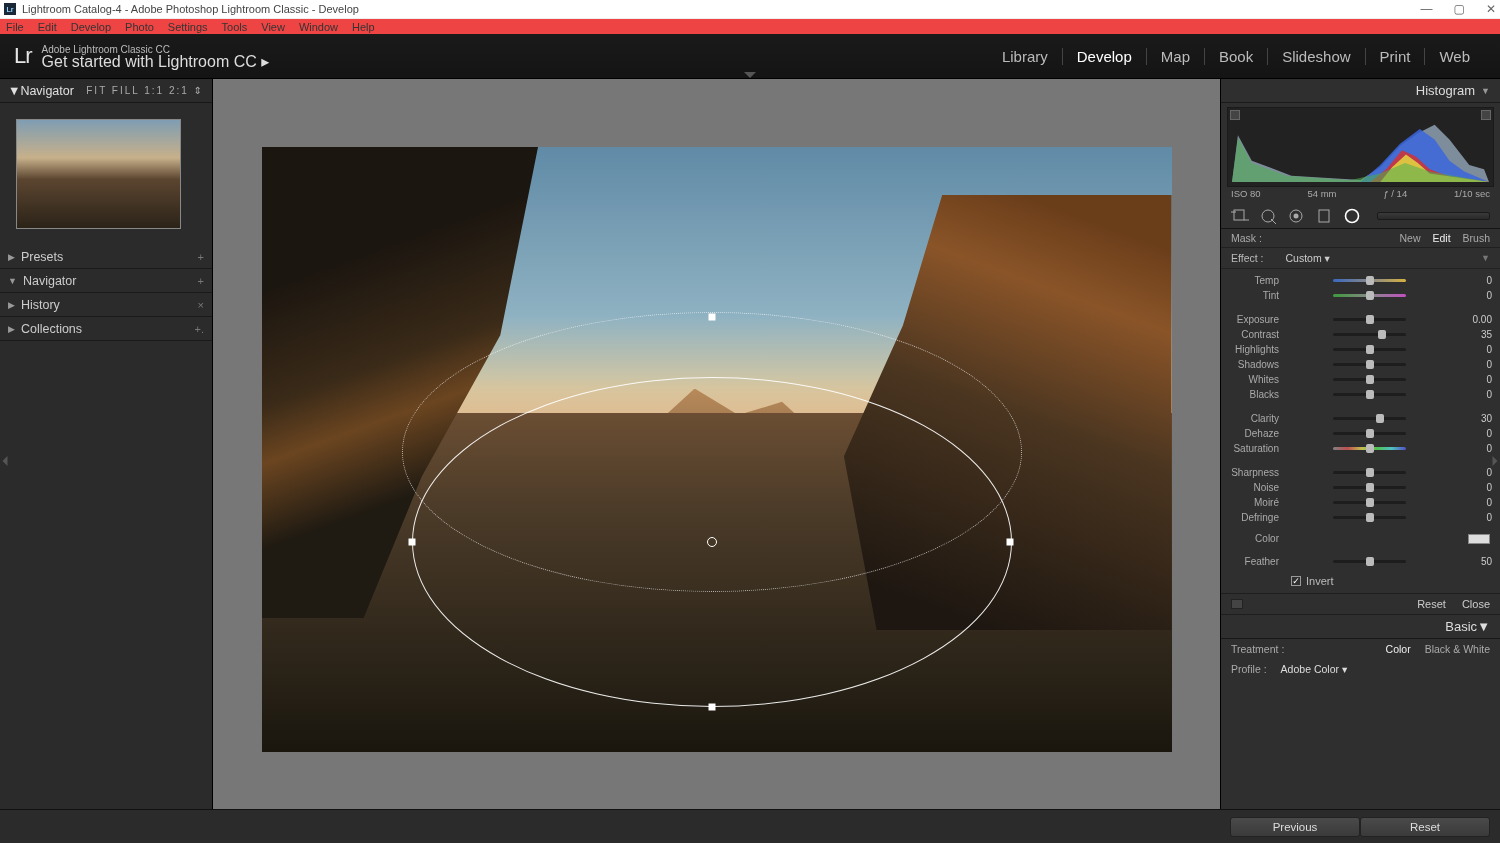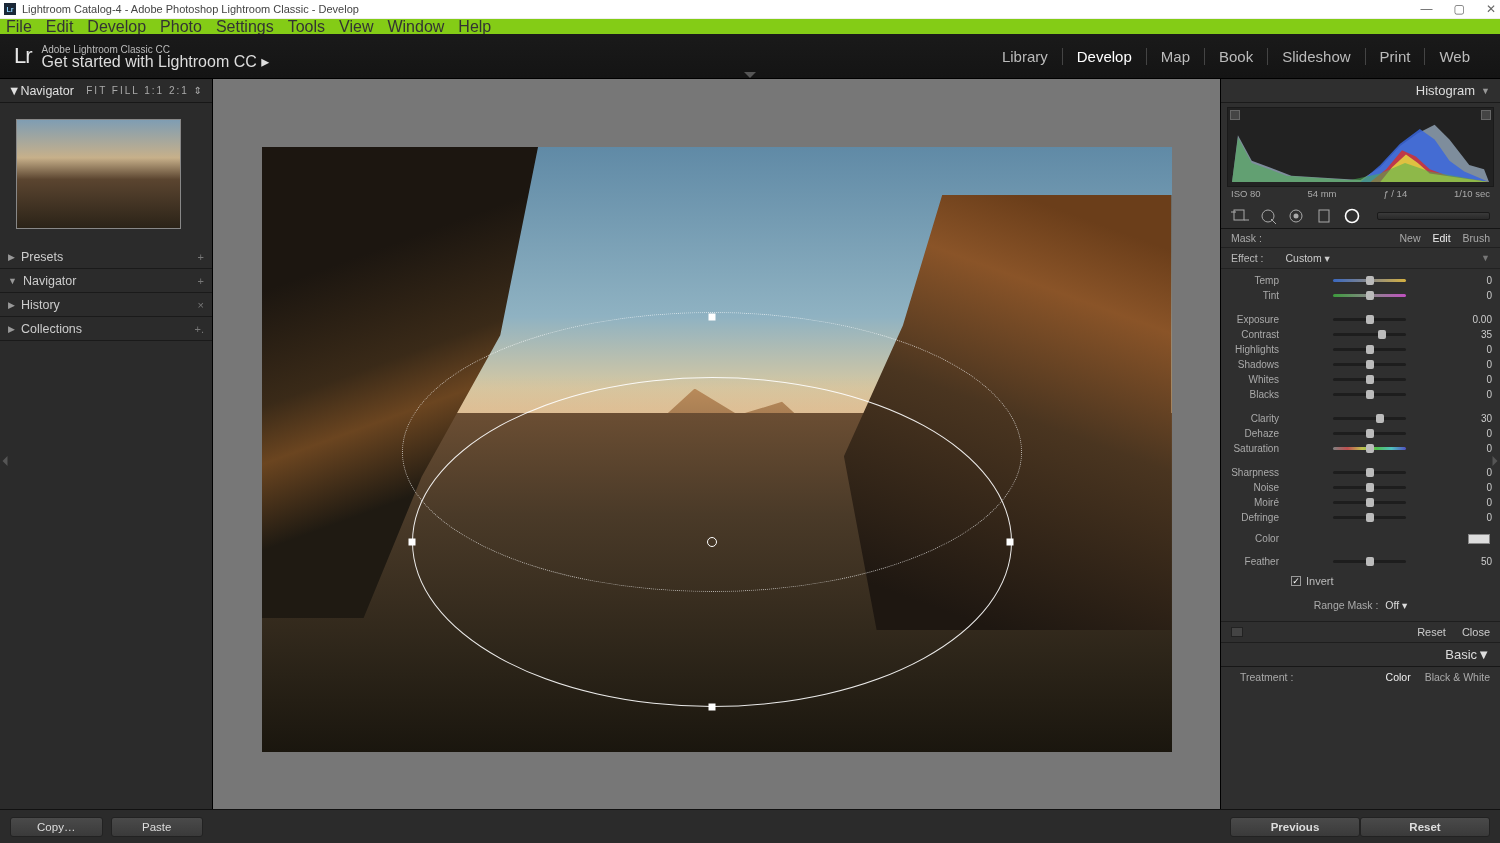--- a/index.html
+++ b/index.html
@@ -5,21 +5,21 @@
 * { margin: 0; padding: 0; box-sizing: border-box; font-family: -apple-system, "Segoe UI", "Helvetica Neue", Arial, sans-serif; user-select: none; }
 html, body { width: 1500px; height: 843px; background: #fff; overflow: hidden; }
 
 
 .titlebar { height: 18px; background: #fff; display: flex; align-items: center; padding: 0 4px; font-size: 11px; color: #444; }
 .titlebar .lr-badge { width: 12px; height: 12px; background: #1b2838; color: #8fd4ff; font-size: 7px; display: flex; align-items: center; justify-content: center; margin-right: 6px; font-weight: bold; }
 .titlebar .spacer { flex: 1; }
 .win-controls span { margin-left: 18px; color: #666; font-size: 12px; }
 
 
-.menubar { height: 16px; background: #84cc16; display: flex; align-items: center; padding: 3px 6px; font-size: 16px; color: #333; gap: 14px; border-top: 1px solid #eee; }
+.menubar { height: 16px; background: #ef4444; display: flex; align-items: center; padding: 3px 6px; font-size: 11px; color: #333; gap: 14px; border-top: 1px solid #eee; }
 .menubar span { cursor: default; }
 
 
 .appbody { position: absolute; top: 34px; left: 0; right: 0; bottom: 0; background: #1a1a1a; display: flex; flex-direction: column; }
 
 
 .header { height: 45px; background: linear-gradient(#1a1a1a,#141414); display: flex; align-items: center; border-bottom: 1px solid #000; position: relative; }
 .header .logo { display: flex; align-items: center; gap: 10px; padding-left: 14px; }
 .header .logo .lr { font-size: 22px; font-weight: 300; color: #e6e6e6; font-family: "Myriad Pro","Segoe UI",sans-serif; letter-spacing: -1px; }
 .header .logo .txt { display: flex; flex-direction: column; font-size: 10px; color: #bbb; line-height: 12px; }
@@ -102,31 +102,31 @@
 .color-row .lbl { width:64px; text-align:right; font-size:10px; color:#aaa; padding-right:6px;}
 .color-row .sw { margin-left:auto; width:22px; height:10px; border:1px solid #888; background:#ddd;}
 .invert-row { display:flex; align-items:center; padding:2px 10px 6px 0;}
 .invert-row .ck { width:10px; height:10px; border:1px solid #999; margin-left:70px; margin-right:5px; color:#fff; font-size:9px; line-height:8px; text-align:center;}
 .range-row { text-align:center; font-size:10.5px; color:#aaa; padding:6px 0 10px 0;}
 .range-row .v { color:#ddd; margin-left:4px;}
 .rc-row { display:flex; align-items:center; padding: 4px 10px; border-top:1px solid #1e1e1e; border-bottom:1px solid #1e1e1e;}
 .rc-row .sw2 { width:12px; height:10px; background:#444; border:1px solid #222;}
 .rc-row .r { margin-left:auto; display:flex; gap:16px; color:#ccc;}
 .rp-section-hdr { height:24px; display:flex; align-items:center; justify-content:flex-end; padding:0 10px; color:#ddd; font-size:13px; border-bottom:1px solid #171717;}
-.treat-row { display:flex; align-items:center; padding: 4px 10px; font-size:10.5px; color:#aaa;margin-left:9px;}
+.treat-row { display:flex; align-items:center; padding: 4px 10px; font-size:10.5px; color:#aaa;}
 .treat-row .r { margin-left:auto; display:flex; gap:14px;}
 .treat-row .r .active { color:#eee;}
 .profile-row { display:flex; align-items:center; padding:4px 10px 10px 10px; font-size:10.5px; color:#aaa;}
 .profile-row .v { margin-left:14px; color:#ddd;}
 
 
 .globalbottom { position:absolute; left:0; right:0; bottom:0; height:34px; background:#2b2b2b; border-top:1px solid #111; display:flex;}
 .globalbottom .lseg { width:213px; display:flex; align-items:center; gap:8px; padding:0 10px;}
 .globalbottom .cseg { flex:1;}
-.globalbottom .rseg { width:280px; display:flex; align-items:center; padding:0 10px;font-weight:bold;}
+.globalbottom .rseg { width:280px; display:flex; align-items:center; padding:0 10px;}
 .wide { flex:1; text-align:center;}
 
 .side-tab { position:absolute; top:50%; width:10px; height:60px; transform:translateY(-50%);} 
 .side-tab.left { left:0;} .side-tab.right { right:0;}
 .side-tab::before { content:""; position:absolute; top:50%; left:50%; transform:translate(-50%,-50%); border-top:5px solid transparent; border-bottom:5px solid transparent;}
 .side-tab.left::before { border-right:5px solid #555;}
 .side-tab.right::before { border-left:5px solid #555;}
 
 </style>
 </head>
@@ -440,51 +440,47 @@
             </span>
     <span class="val">50</span>
   </div>
         </div>
 
       <div class="invert-row">
         <span class="ck">✓</span>
         <span>Invert</span>
       </div>
 
-      <div class="range-row">
-        <span>Range Mask :</span>
-        <span class="v">Off  ▾</span>
-      </div>
 
       <div class="rc-row">
         <span class="sw2"></span>
         <span class="r">
           <span>Reset</span>
           <span>Close</span>
         </span>
       </div>
 
       <div class="rp-section-hdr">
         <span>Basic</span>
         <span class="tri">▼</span>
       </div>
       <div class="treat-row">
         <span>Treatment :</span>
         <span class="r">
           <span class="active">Color</span>
           <span>Black &amp; White</span>
         </span>
       </div>
+      <div class="profile-row">
+        <span>Profile :</span>
+        <span class="v">Adobe Color  ▾</span>
+      </div>
     </div>
   </div>
 
   <div class="globalbottom">
-    <div class="lseg">
-      <span class="btn wide">Copy…</span>
-      <span class="btn wide">Paste</span>
-    </div>
     <div class="cseg"></div>
     <div class="rseg">
       <span class="btn wide">Previous</span>
       <span class="btn wide">Reset</span>
     </div>
   </div>
 </div>
 
 </body></html>

